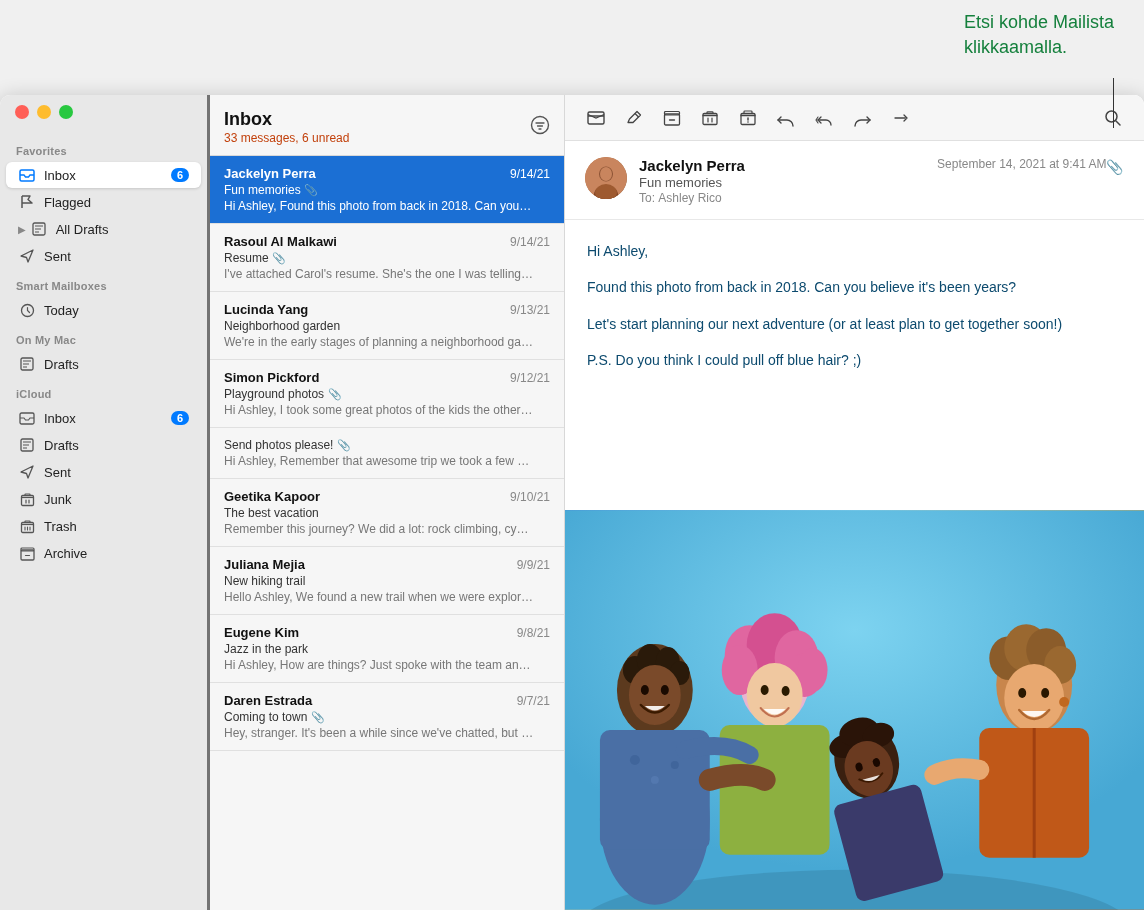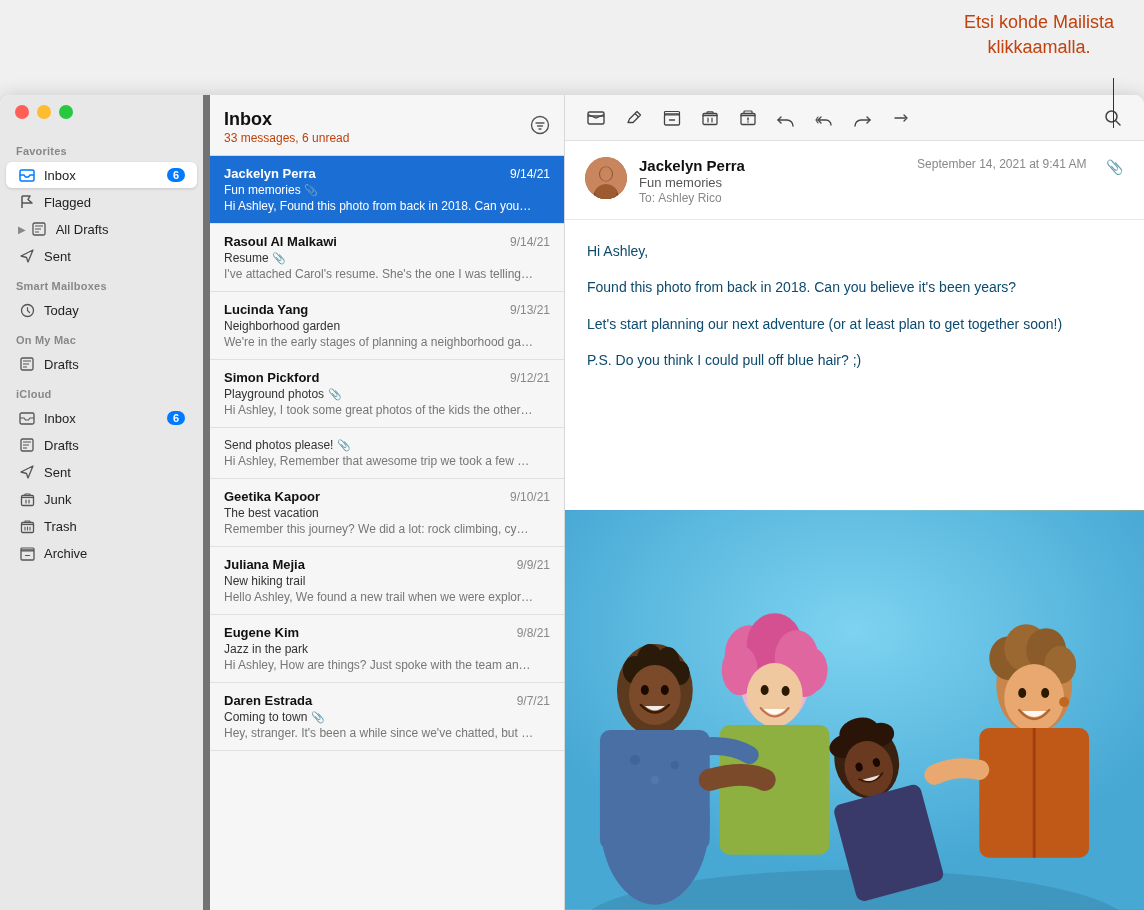--- a/index.html
+++ b/index.html
@@ -10,23 +10,23 @@
       overflow: hidden;
       background: #f0f0f0;
       position: relative;
     }
 
     
     .tooltip-area {
       position: absolute;
       top: 10px;
       right: 30px;
-      text-align: center;
+      text-align: left;
       font-size: 18px;
-      color: #c2410c;
+      color: #15803d;
       line-height: 1.4;
       z-index: 100;
     }
     .tooltip-line {
       position: absolute;
       right: 0;
       top: 68px;
       width: 1px;
       height: 50px;
       background: #333;
@@ -62,21 +62,21 @@
     }
     .tl-red { background: #ff5f57; }
     .tl-yellow { background: #febc2e; }
     .tl-green { background: #28c840; }
 
     
     .sidebar {
       width: 210px;
       min-width: 210px;
       background: #e8e8e8;
-      border-right: 7px solid #737373;
+      border-right: 3px solid #737373;
       overflow-y: auto;
       padding-top: 40px;
     }
 
     .sidebar-section-label {
       font-size: 11px;
       font-weight: 600;
       color: #888;
       padding: 10px 16px 4px;
       text-transform: none;
@@ -679,21 +679,21 @@
           <ellipse cx="21" cy="38" rx="12" ry="10" fill="#7a3f20"></ellipse>
           <ellipse cx="21" cy="17" rx="6" ry="7" fill="#c9855e"></ellipse>
           <ellipse cx="21" cy="36" rx="11" ry="9" fill="#9e5a30"></ellipse>
         </svg>
       </div>
       <div class="email-header-meta">
         <div class="email-from">Jackelyn Perra</div>
         <div class="email-subject-line">Fun memories</div>
         <div class="email-to-line"><span>To:&nbsp;</span><span>Ashley Rico</span></div>
       </div>
-      <div style="display:flex; align-items:flex-start; gap:20px;justify-content:flex-end;">
+      <div style="display:flex; align-items:flex-start; gap:0;justify-content:flex-end;">
         <div class="email-date">September 14, 2021 at 9:41 AM</div>
         <div class="email-attach-icon">📎</div>
       </div>
     </div>
 
     <div class="email-body">
       <p>Hi Ashley,</p>
       <p>Found this photo from back in 2018. Can you believe it's been years?</p>
       <p>Let's start planning our next adventure (or at least plan to get together soon!)</p>
       <p>P.S. Do you think I could pull off blue hair? ;)</p>

